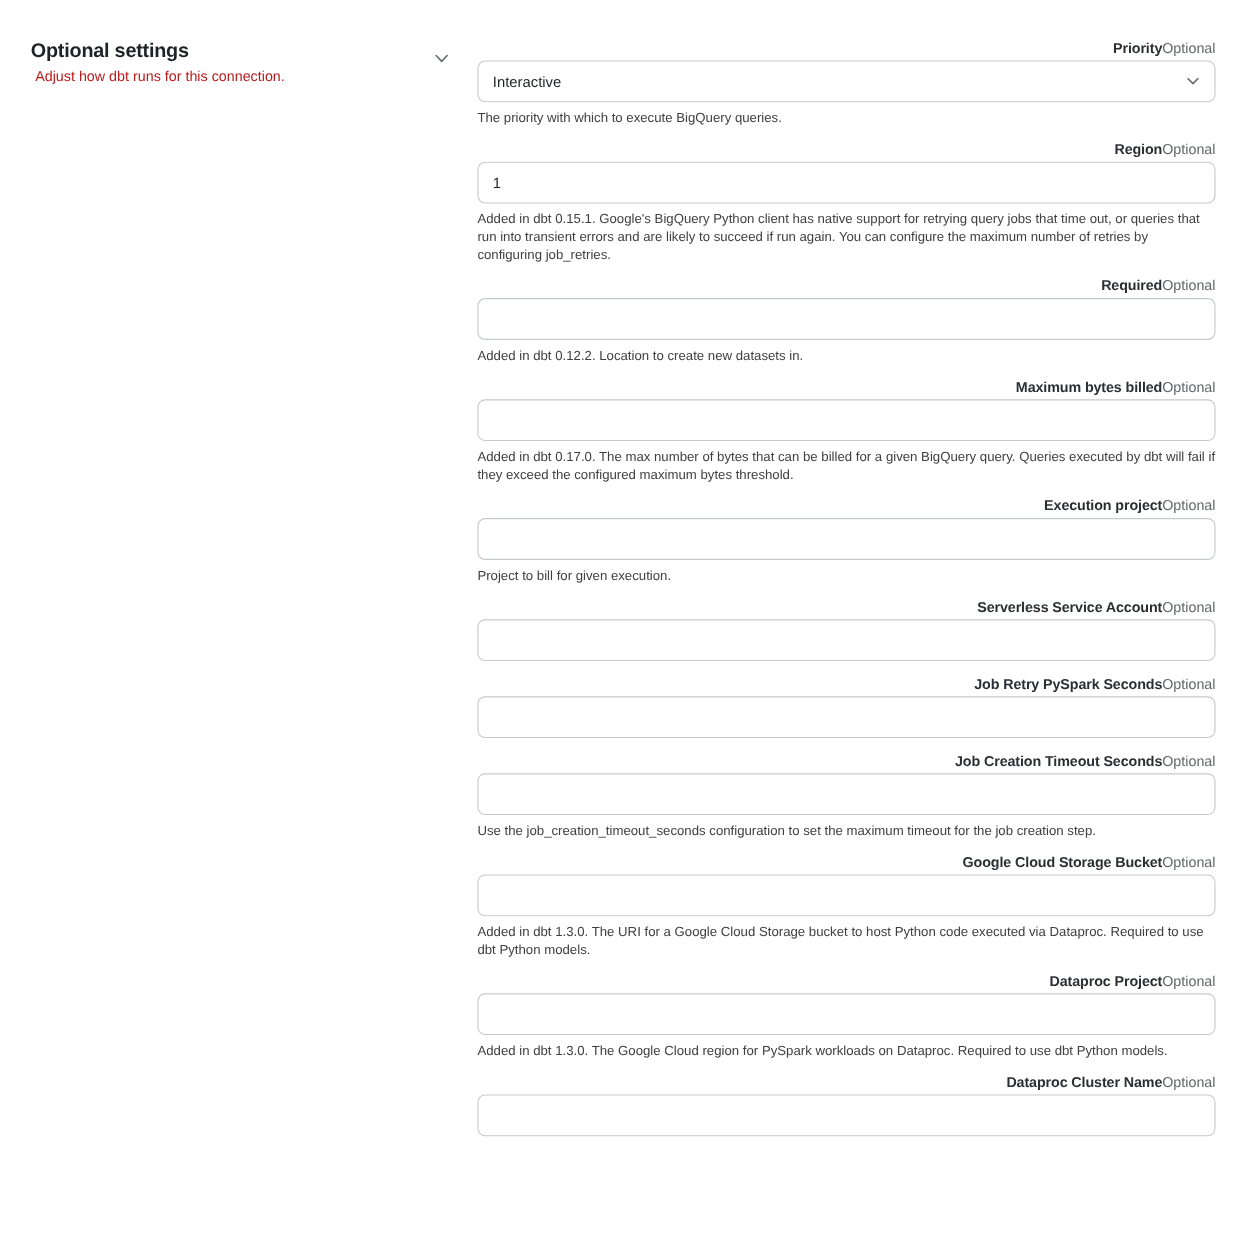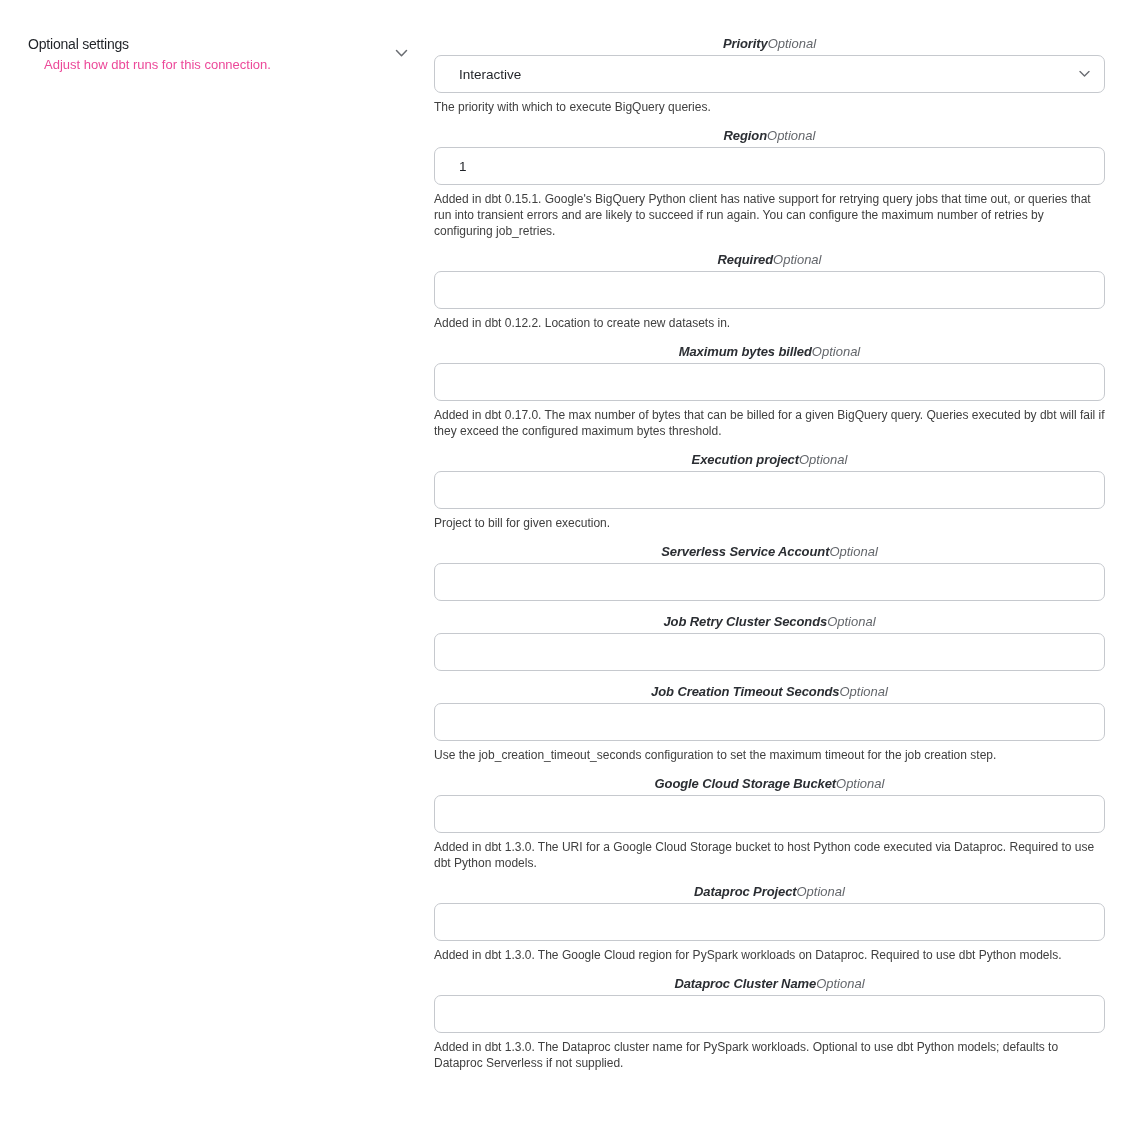--- a/index.html
+++ b/index.html
@@ -20,70 +20,69 @@
   }
   .left {
     width: 382px;
     flex-shrink: 0;
     display: flex;
     justify-content: space-between;
     align-items: flex-start;
   }
   .left h2 {
     margin: 0;
-    font-size: 14px;
-    font-weight: 400;
+    font-size: 18px;
+    font-weight: 700;
     letter-spacing: -0.2px;
     color: #1f2227;
   }
   .left .subtitle {
-    margin: 5px 16px 0;
+    margin: 5px 4px 0;
     font-size: 13px;
-    color: #ec4899;
+    color: #b91c1c;
   }
   .collapse-btn {
     margin-top: 13px;
     margin-right: 2px;
     background: none;
     border: none;
     padding: 0;
     cursor: pointer;
     color: #6a6d72;
     line-height: 0;
   }
   .form {
     width: 671px;
     margin-left: 24px;
   }
   .field { margin-bottom: 13px; }
   .field-head {
     display: flex;
-    justify-content: center;
+    justify-content: flex-end;
     align-items: baseline;
     margin-bottom: 4px;
-    font-style: italic;
   }
   .field-label {
     font-size: 13px;
     font-weight: 700;
     color: #2b2e33;
     letter-spacing: -0.1px;
   }
   .optional {
     font-size: 13px;
     font-weight: 400;
     color: #63666b;
   }
   .text-input, .select-input {
     width: 100%;
     height: 38px;
     border: 1px solid #c6c9ce;
     border-radius: 7px;
     background: #ffffff;
-    padding: 0 24px;
+    padding: 0 13px;
     font-family: "Liberation Sans", sans-serif;
     font-size: 13.5px;
     color: #1f2227;
     outline: none;
     appearance: none;
     -webkit-appearance: none;
   }
   .select-input {
     font-weight: 500;
     padding-right: 36px;
@@ -183,21 +182,21 @@
     <div class="field">
       <div class="field-head">
         <span class="field-label">Serverless Service Account</span>
         <span class="optional">Optional</span>
       </div>
       <input type="text" class="text-input" value="" style="">
     </div>
 
     <div class="field">
       <div class="field-head">
-        <span class="field-label">Job Retry Cluster Seconds</span>
+        <span class="field-label">Job Retry PySpark Seconds</span>
         <span class="optional">Optional</span>
       </div>
       <input type="text" class="text-input" value="" style="">
     </div>
 
     <div class="field">
       <div class="field-head">
         <span class="field-label">Job Creation Timeout Seconds</span>
         <span class="optional">Optional</span>
       </div>
@@ -222,17 +221,16 @@
       <input type="text" class="text-input" value="" style="">
       <p class="help">Added in dbt 1.3.0. The Google Cloud region for PySpark workloads on Dataproc. Required to use dbt Python models.</p>
     </div>
 
     <div class="field">
       <div class="field-head">
         <span class="field-label">Dataproc Cluster Name</span>
         <span class="optional">Optional</span>
       </div>
       <input type="text" class="text-input" value="" style="">
-      <p class="help">Added in dbt 1.3.0. The Dataproc cluster name for PySpark workloads. Optional to use dbt Python models; defaults to Dataproc Serverless if not supplied.</p>
     </div>
 
   </main>
 </div>
 
 </body></html>

